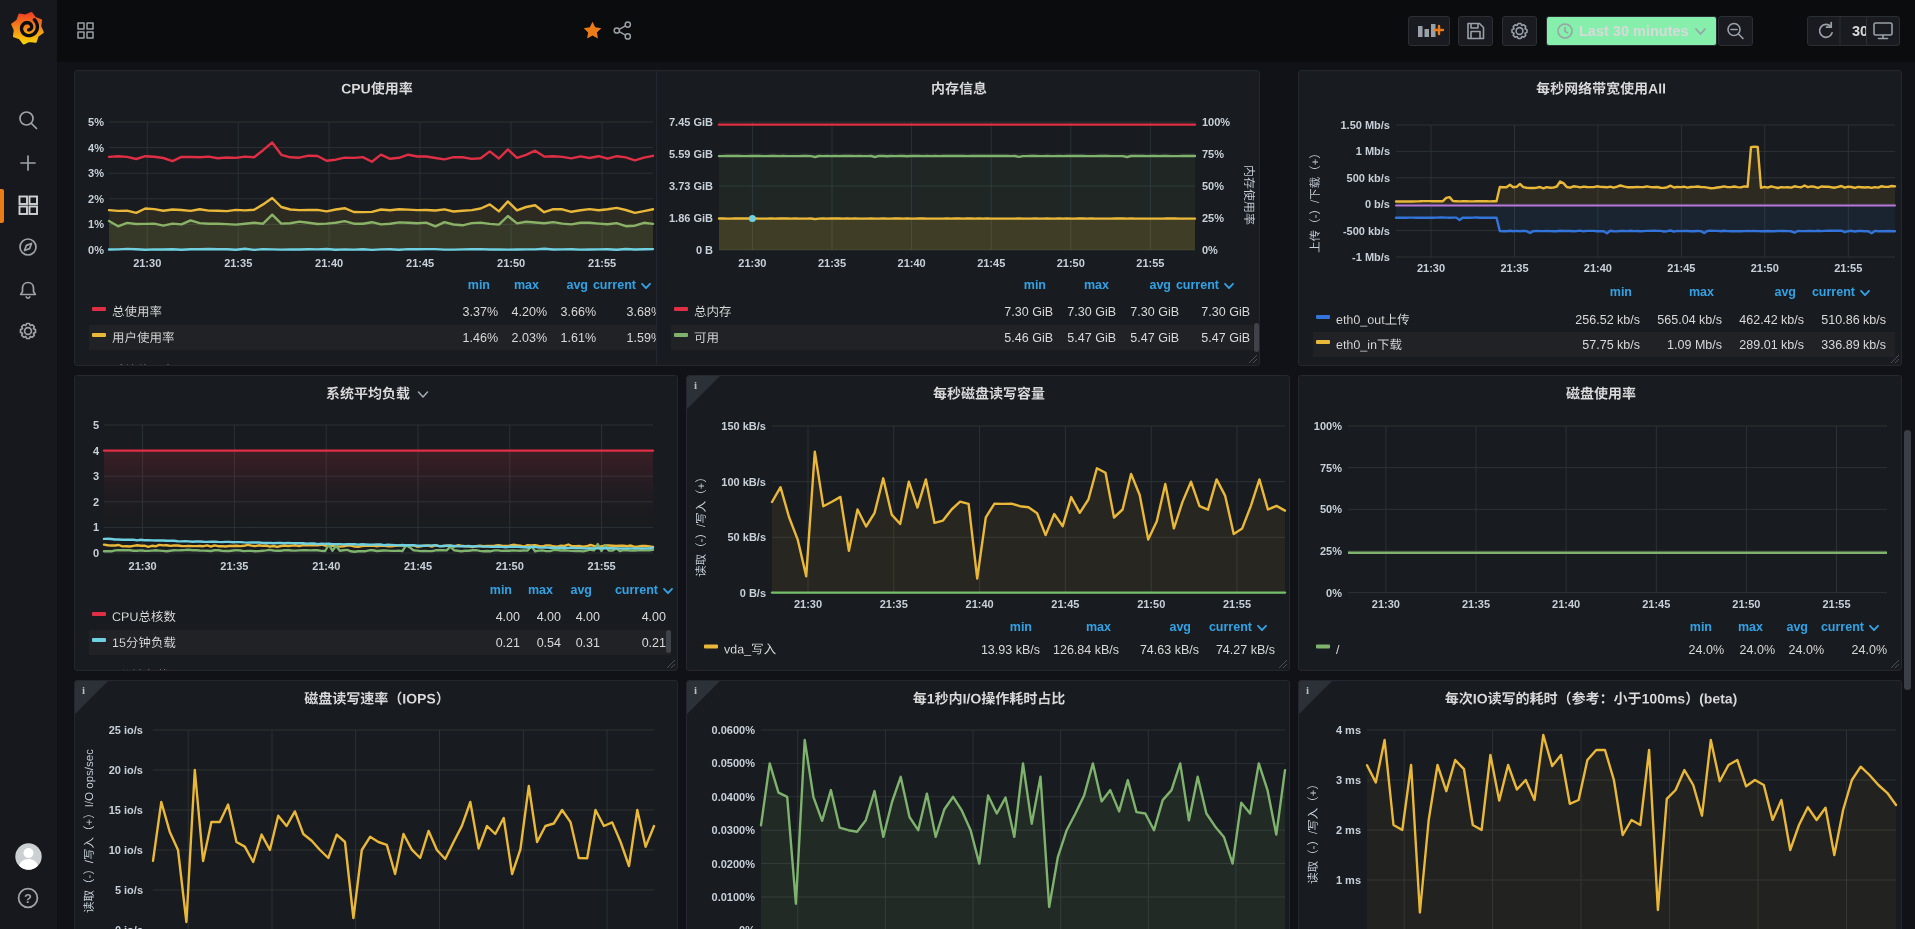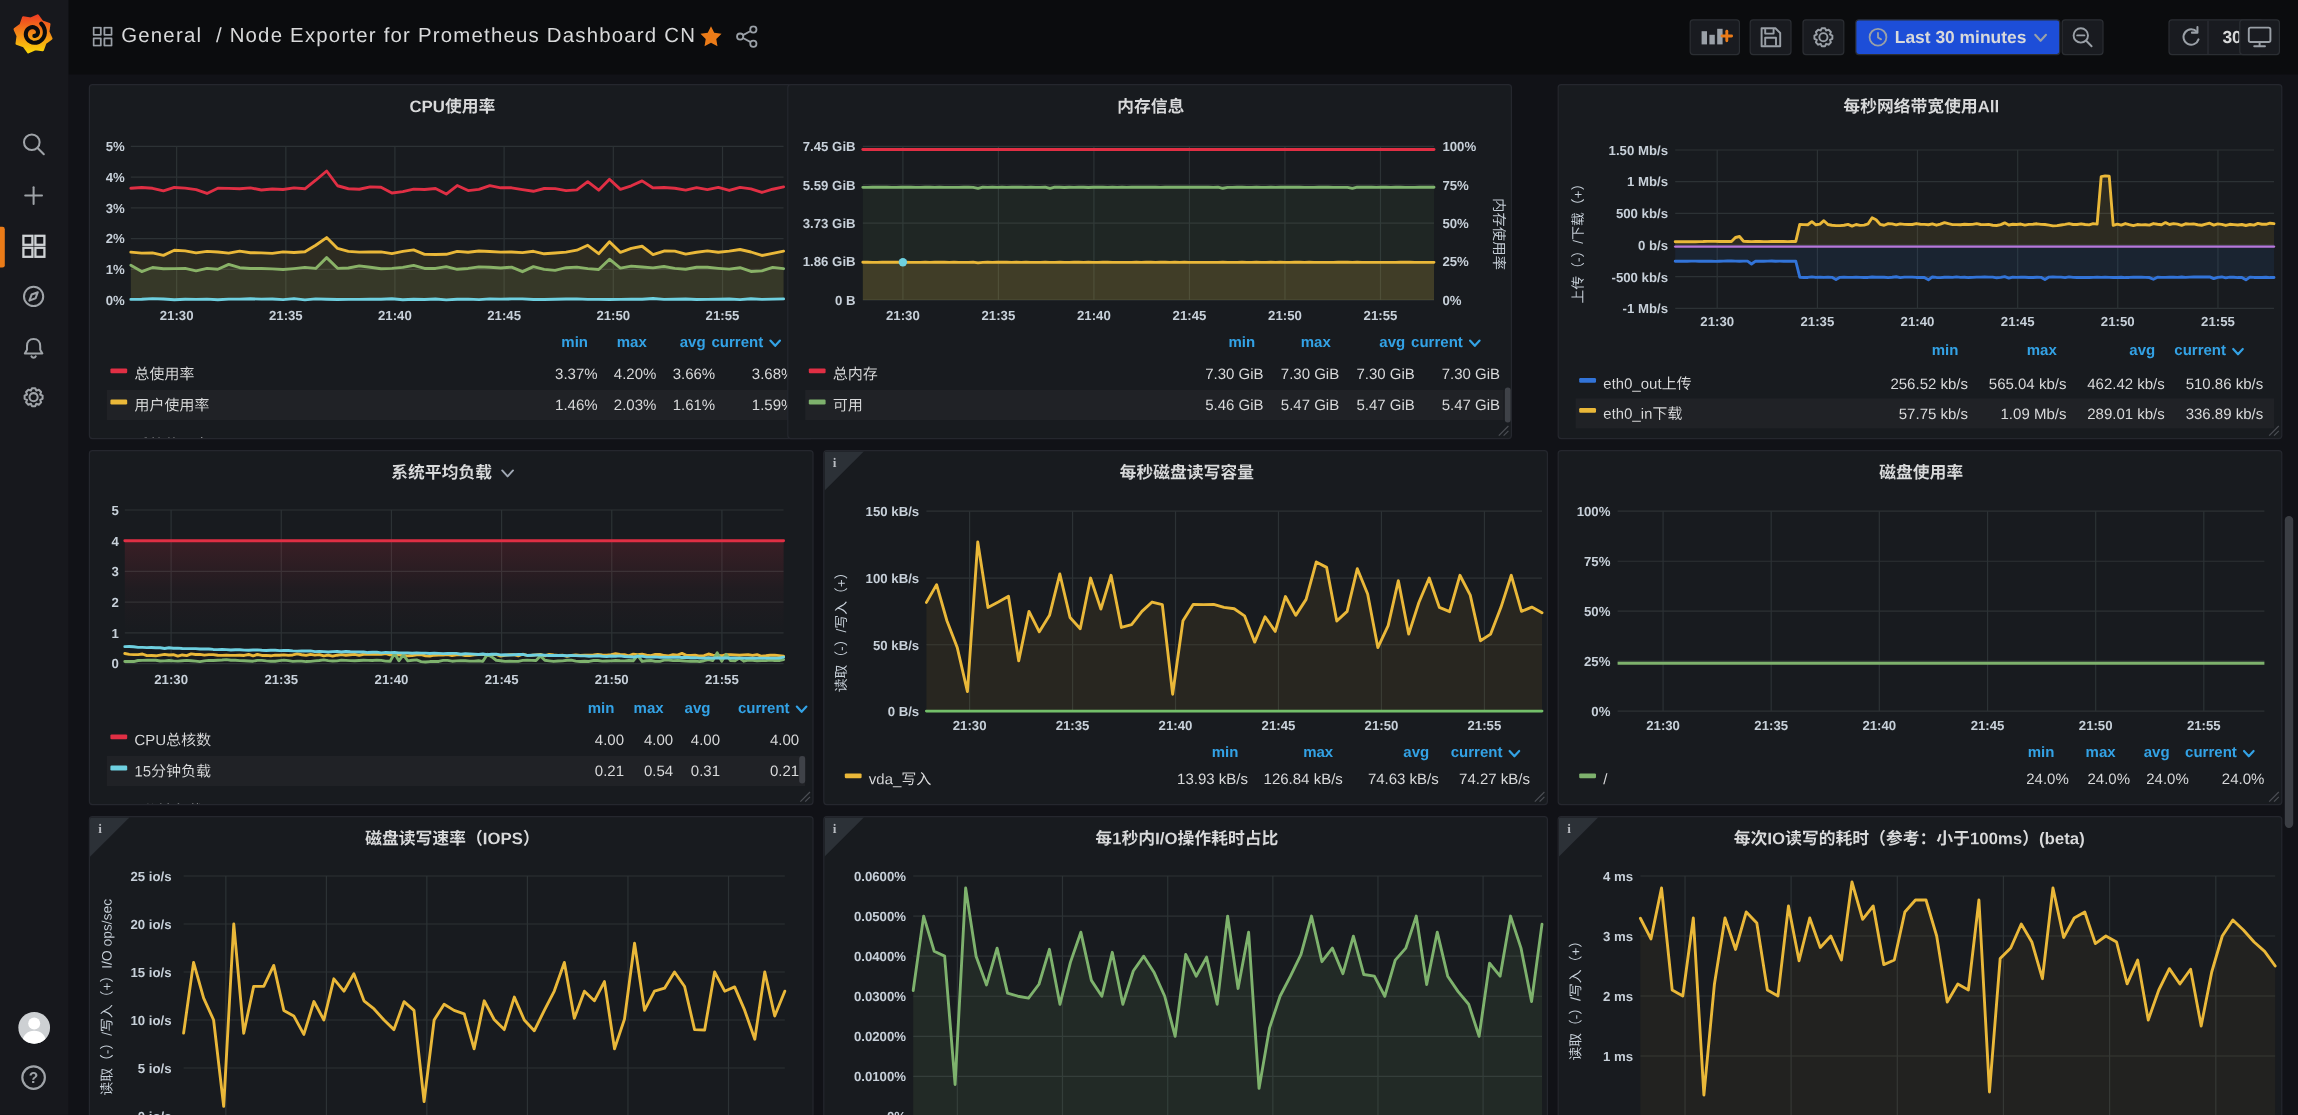--- a/index.html
+++ b/index.html
@@ -138,21 +138,20 @@
       <path id="g123" d="M0 2.9Q1.1 1.3 1.6 -0.2Q2.1 -1.8 2.1 -3.6Q2.1 -5.5 1.6 -7.1Q1.1 -8.6 0 -10.1H1.9Q3 -8.6 3.5 -7.1Q4 -5.5 4 -3.6Q4 -1.7 3.5 -0.2Q3 1.3 1.9 2.9Z"></path>
     </defs>
   </svg>
 <div id="navbar">
     <svg class="abs" style="left:20px;top:22px" width="17" height="17" viewBox="0 0 17 17" fill="none" stroke="#9aa0a7" stroke-width="1.5" stroke-linejoin="round">
 <rect x="1" y="1" width="6" height="6"></rect>
       <rect x="10" y="1" width="6" height="6"></rect>
 <rect x="1" y="10" width="6" height="6"></rect>
       <rect x="10" y="10" width="6" height="6"></rect>
 </svg>
-    <div class="abs" style="left:44px;top:20px;font-size:17px;letter-spacing:1px;color:#d8d9da;white-space:pre">General  / Node Exporter for Prometheus Dashboard CN</div>
     <svg class="abs" style="left:526px;top:21px" width="19" height="19" viewBox="0 0 19 19">
 <path d="M9.5 0.8 L12.2 6.3 L18.3 7.2 L13.9 11.4 L14.9 17.5 L9.5 14.6 L4.1 17.5 L5.1 11.4 L0.7 7.2 L6.8 6.3 Z" fill="#eb7b18"></path>
 </svg>
     <svg class="abs" style="left:556px;top:21px" width="19" height="19" viewBox="0 0 19 19" fill="none" stroke="#9aa0a7" stroke-width="1.5">
 <circle cx="14.8" cy="3.6" r="2.6"></circle>
       <circle cx="3.8" cy="9.5" r="2.6"></circle>
       <circle cx="14.8" cy="15.4" r="2.6"></circle>
 <line x1="6.2" y1="8.3" x2="12.5" y2="4.9"></line>
       <line x1="6.2" y1="10.7" x2="12.5" y2="14.1"></line>
 </svg>
@@ -171,21 +170,21 @@
 <path d="M9 6.5 h11.5 l4 4 v11 h-15.5 Z"></path>
 <path d="M12 6.5 v4.5 h7 v-4.5"></path>
         <path d="M12 21 v-6.5 h9 v6.5"></path>
 </svg></div>
     <div class="abs" style="left:1445px;top:16px;width:35px;height:30px;background:#191b20;border:1px solid #2b2e33;border-radius:3px"><svg width="33" height="28" viewBox="0 0 33 28" fill="none" stroke="#9aa0a7" stroke-width="1.6" stroke-linejoin="round">
         <g transform="translate(5.5,3)">
           <path d="M9.64 3.52 L12.36 3.52 L13.27 5.52 L15.33 4.75 L17.25 6.67 L16.48 8.73 L18.48 9.64 L18.48 12.36 L16.48 13.27 L17.25 15.33 L15.33 17.25 L13.27 16.48 L12.36 18.48 L9.64 18.48 L8.73 16.48 L6.67 17.25 L4.75 15.33 L5.52 13.27 L3.52 12.36 L3.52 9.64 L5.52 8.73 L4.75 6.67 L6.67 4.75 L8.73 5.52 Z"></path>
           <circle cx="11" cy="11" r="3.4"></circle>
         </g>
       </svg></div>
-    <div class="abs" style="left:1489px;top:16px;width:171px;height:30px;background:#1d4ed8;border:1px solid #2b2e33;border-radius:3px"><svg width="169" height="28" viewBox="0 0 169 28">
+    <div class="abs" style="left:1489px;top:16px;width:171px;height:30px;background:#86efac;border:1px solid #2b2e33;border-radius:3px"><svg width="169" height="28" viewBox="0 0 169 28">
 <g fill="none" stroke="#9aa0a7" stroke-width="1.5">
           <circle cx="18" cy="14" r="7"></circle>
 <path d="M18 10.5 v3.8 l2.6 1.5" stroke-linecap="round"></path>
         </g>
 <text x="32" y="19" font-family="Liberation Sans, sans-serif" font-size="14.5px" font-weight="bold" fill="#d8d9da">Last 30 minutes</text>
 <path d="M149 12 l4.5 5 l4.5 -5" fill="none" stroke="#9aa0a7" stroke-width="1.7" stroke-linecap="round" stroke-linejoin="round"></path>
 </svg></div>
     <div class="abs" style="left:1661px;top:16px;width:35px;height:30px;background:#191b20;border:1px solid #2b2e33;border-radius:3px"><svg width="33" height="28" viewBox="0 0 33 28" fill="none" stroke="#9aa0a7" stroke-width="1.6" stroke-linecap="round">
 <circle cx="15" cy="12.5" r="6"></circle>
         <line x1="19.5" y1="17" x2="24" y2="21.5"></line>

